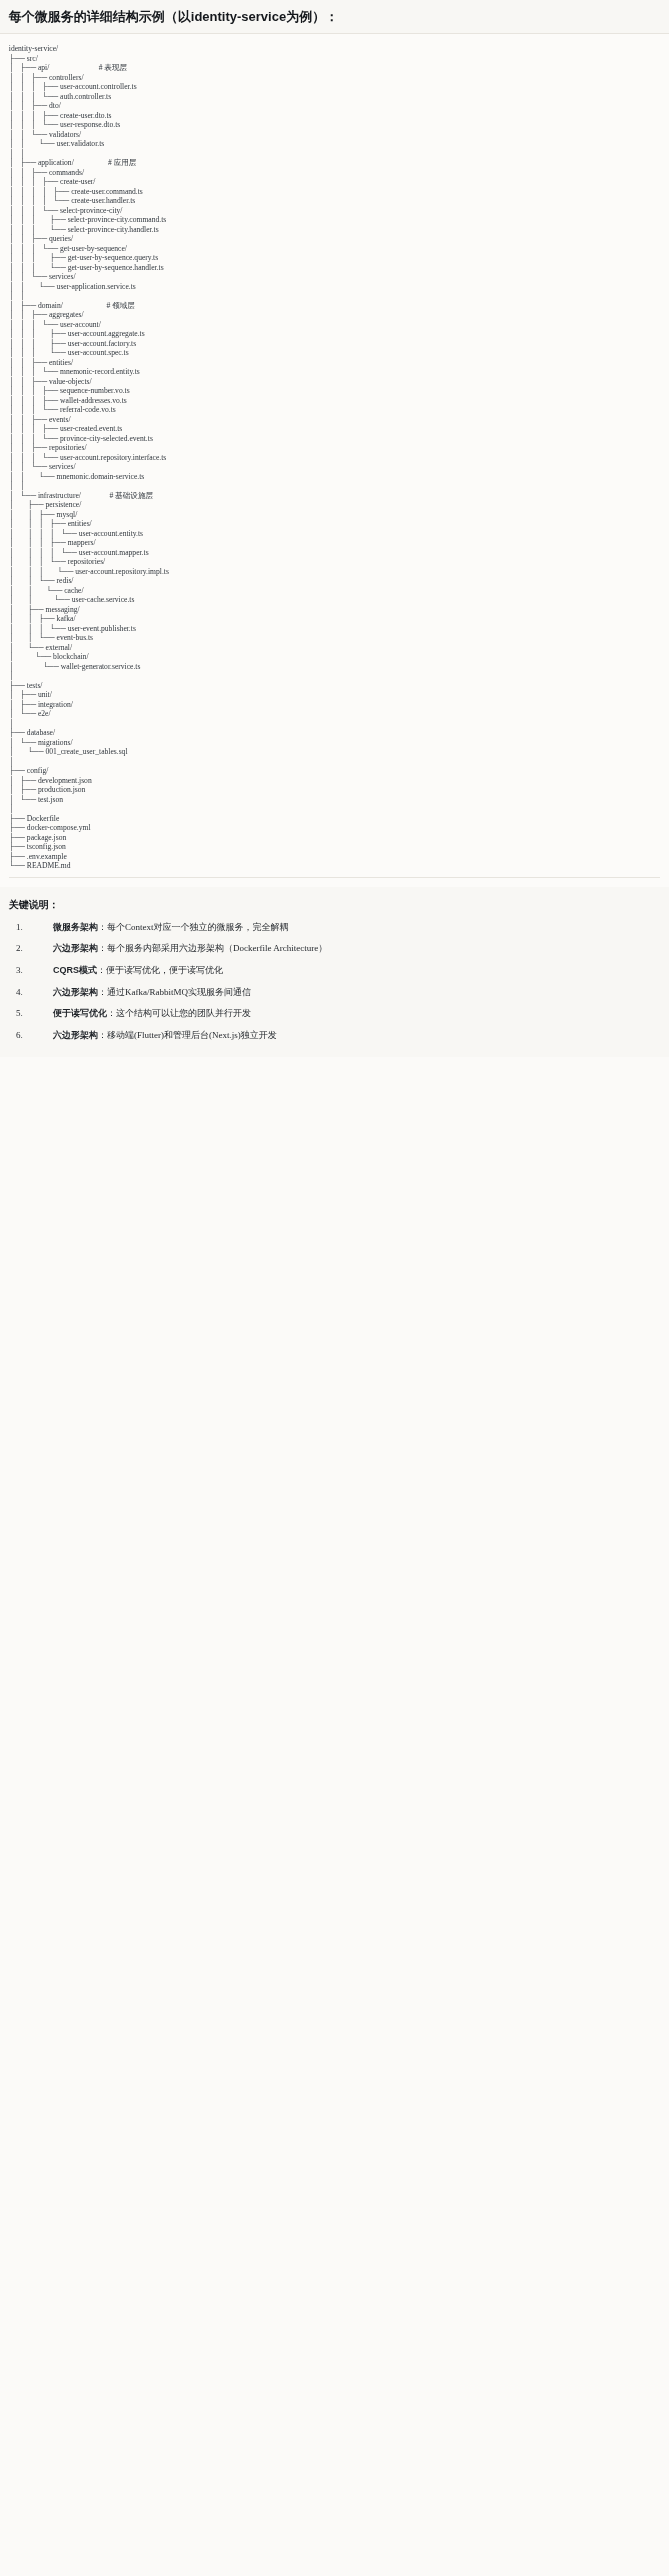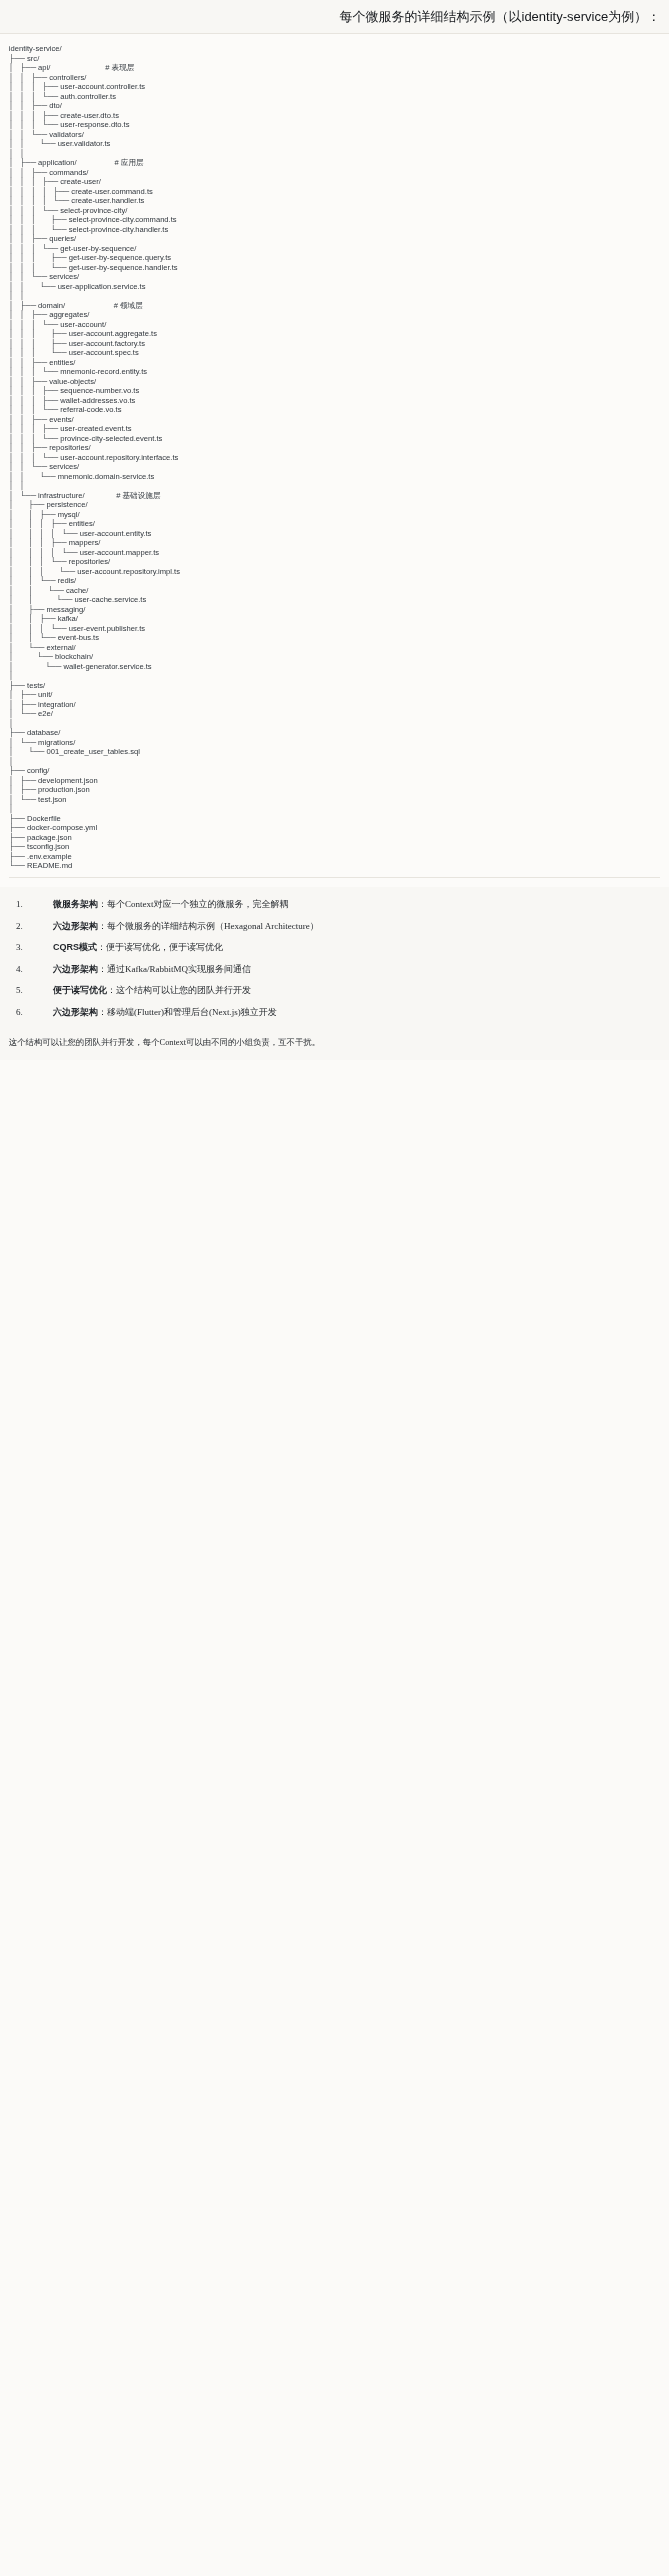--- a/index.html
+++ b/index.html
@@ -19,34 +19,33 @@
     background: #fbfaf8;
     padding: 0;
   }
   .title-bar {
     padding: 8.8px 8.8px 7.5px 8.8px;
     background: #f8f7f4;
     border-bottom: 0.6px solid #e7e4de;
   }
   .doc-title {
     font-size: 13px;
-    font-weight: normal;
+    font-weight: bold;
     font-family: "Liberation Sans", sans-serif;
     letter-spacing: 0px;
     color: #15181c;
     line-height: 1.3;
-    text-align: right;
   }
   .code-block {
     padding: 10px 8.8px 8.8px 8.8px;
     background: #fcfbf9;
   }
   pre.tree {
     margin: 0;
-    font-family: Liberation Sans, sans-serif;
+    font-family: Liberation Serif, serif;
     font-size: 7.6px;
     line-height: 9.5px;
     color: #30363d;
     white-space: pre;
     tab-size: 4;
   }
   .divider {
     border: 0;
     border-top: 0.6px solid #e7e4de;
     margin: 6.3px 0 0 0;
@@ -186,26 +185,26 @@
 ├── Dockerfile
 ├── docker-compose.yml
 ├── package.json
 ├── tsconfig.json
 ├── .env.example
 └── README.md</pre>
     <hr class="divider">
   </div>
 
   <div class="notes">
+    <div class="notes-title">关键说明：</div>
     <ol class="note-list">
       <li><span class="k">微服务架构</span><span class="v">：每个Context对应一个独立的微服务，完全解耦</span></li>
-      <li><span class="k">六边形架构</span><span class="v">：每个微服务的详细结构示例（Hexagonal Architecture）</span></li>
+      <li><span class="k">六边形架构</span><span class="v">：每个服务内部采用六边形架构（Dockerfile Architecture）</span></li>
       <li><span class="k">CQRS模式</span><span class="v">：便于读写优化，便于读写优化</span></li>
       <li><span class="k">六边形架构</span><span class="v">：通过Kafka/RabbitMQ实现服务间通信</span></li>
       <li><span class="k">便于读写优化</span><span class="v">：这个结构可以让您的团队并行开发</span></li>
       <li><span class="k">六边形架构</span><span class="v">：移动端(Flutter)和管理后台(Next.js)独立开发</span></li>
     </ol>
   </div>
 
-  <div class="closing">这个结构可以让您的团队并行开发，每个Context可以由不同的小组负责，互不干扰。</div>
 
 </div>
 
 
 </body></html>

